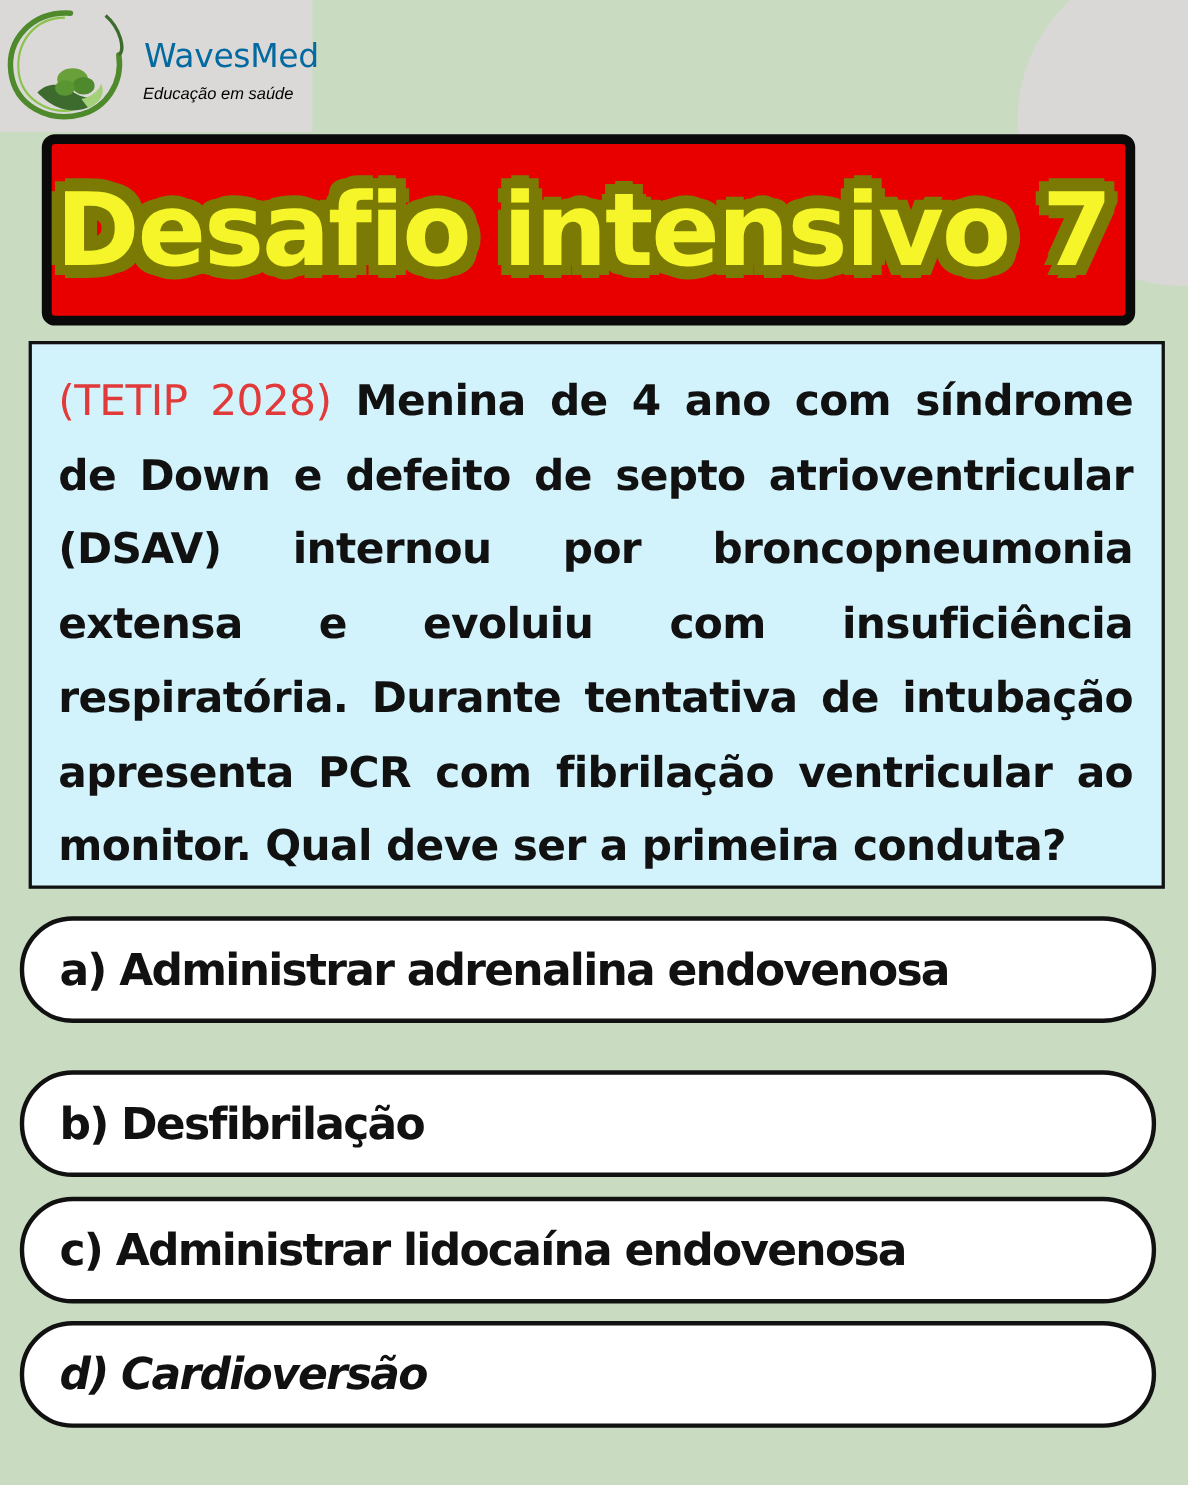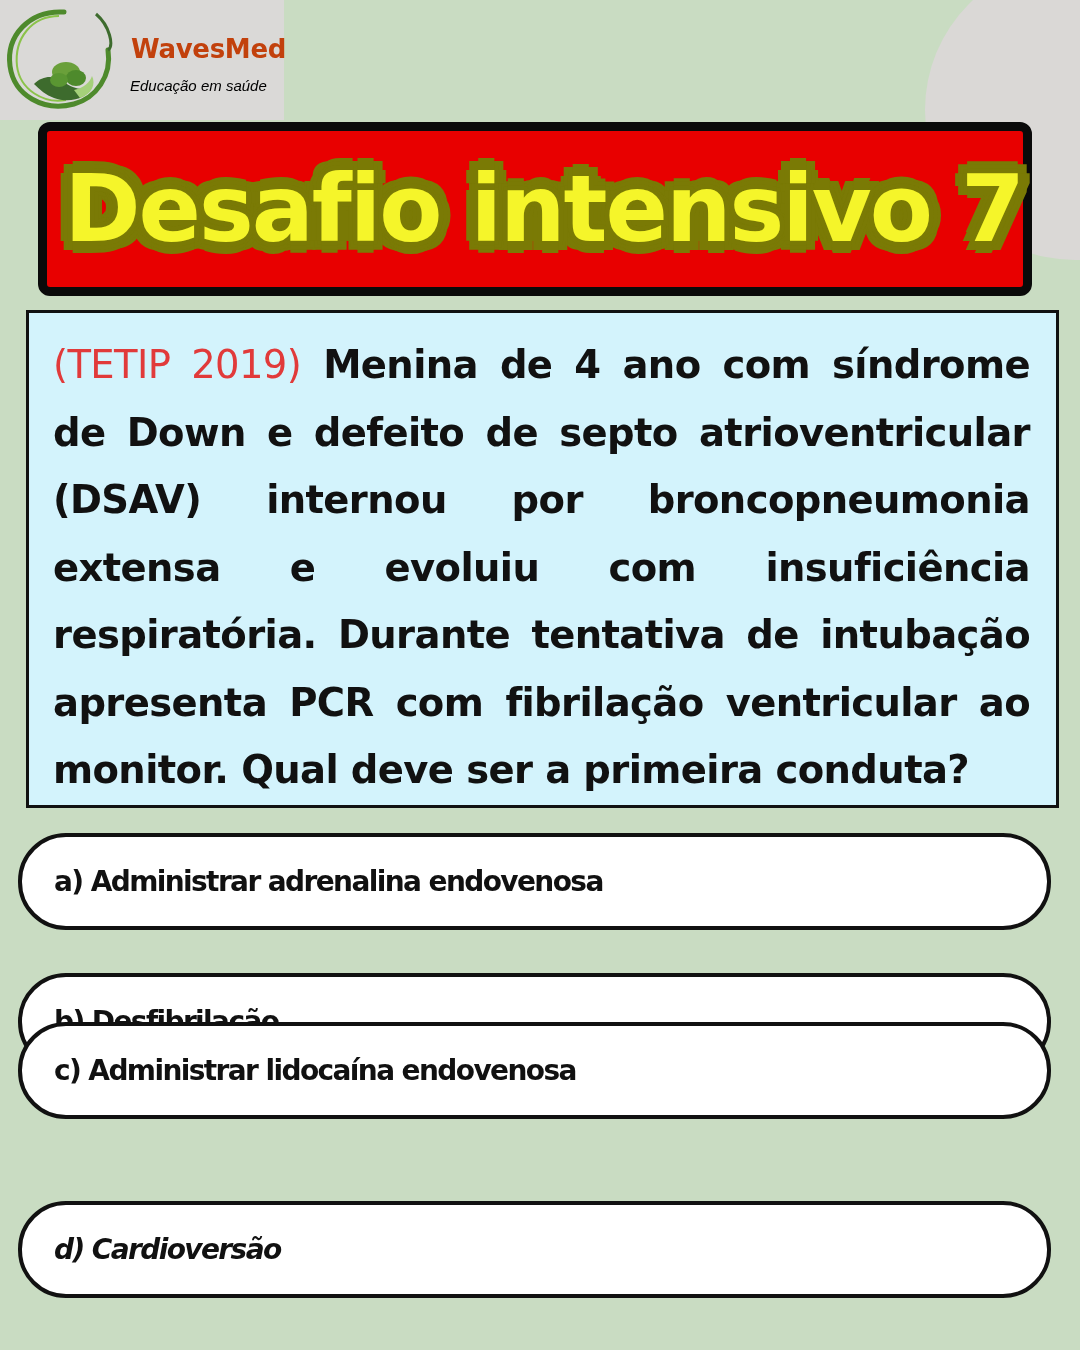--- a/index.html
+++ b/index.html
@@ -24,42 +24,42 @@
   }
   .logo-mark {
     position: absolute;
     left: 4px; top: 6px;
     width: 110px; height: 108px;
   }
   .logo-title {
     position: absolute;
     left: 131px; top: 34px;
     font-family: "DejaVu Sans", sans-serif;
-    font-size: 26px;
-    color: #c2410c;
-    font-weight: bold;
+    font-size: 30px;
+    color: #0369a1;
+    font-weight: normal;
     letter-spacing: -0.3px;
   }
   .logo-sub {
     position: absolute;
     left: 130px; top: 77px;
     font-size: 15px;
     color: #000000;
     font-style: italic;
   }
   .title-box {
     position: absolute;
     left: 38px; top: 122px;
     width: 994px; height: 174px;
     background: #e80000;
     border: 9px solid #0a0a0a;
     border-radius: 12px;
     display: flex;
     align-items: center;
-    justify-content: flex-end;
+    justify-content: center;
   }
   .title-text {
     font-family: "DejaVu Sans", sans-serif;
     font-weight: bold;
     font-size: 92px;
     color: #f5f52a;
     letter-spacing: -2px;
     -webkit-text-stroke: 0px;
     text-shadow:
       0 0 0 #7a7a05,
@@ -96,21 +96,21 @@
     width: 1033px; height: 97px;
     background: #ffffff;
     border: 4px solid #111;
     border-radius: 48px;
     display: flex; align-items: center;
     padding-left: 32px;
   }
   .option-label {
     font-family: "DejaVu Sans", sans-serif;
     font-weight: bold;
-    font-size: 28px;
+    font-size: 40px;
     color: #111;
     letter-spacing: -1.6px;
   }
 </style>
 </head>
 <body>
 
 <div class="deco-circle"></div>
 
 <div class="logo-panel">
@@ -127,29 +127,29 @@
   <span class="logo-title">WavesMed</span>
   <span class="logo-sub">Educação em saúde</span>
 </div>
 
 <div class="title-box">
   <span class="title-text">Desafio intensivo 7</span>
 </div>
 
 <div class="question-box">
   <p class="question-text">
-    <span class="question-source">(TETIP 2019)</span>
+    <span class="question-source">(TETIP 2028)</span>
     <span>Menina de 4 ano com síndrome de Down e defeito de septo atrioventricular (DSAV) internou por broncopneumonia extensa e evoluiu com insuficiência respiratória. Durante tentativa de intubação apresenta PCR com fibrilação ventricular ao monitor. Qual deve ser a primeira conduta?</span>
   </p>
 </div>
 
 <div class="option" style="top:833px;">
   <span class="option-label">a) Administrar adrenalina endovenosa</span>
 </div>
 <div class="option" style="top:955px;margin-top:18px;">
   <span class="option-label">b) Desfibrilação</span>
 </div>
-<div class="option" style="top:1022px;">
+<div class="option" style="top:1088px;">
   <span class="option-label">c) Administrar lidocaína endovenosa</span>
 </div>
 <div class="option" style="top:1201px;font-style:italic;">
   <span class="option-label">d) Cardioversão</span>
 </div>
 
 </body></html>

